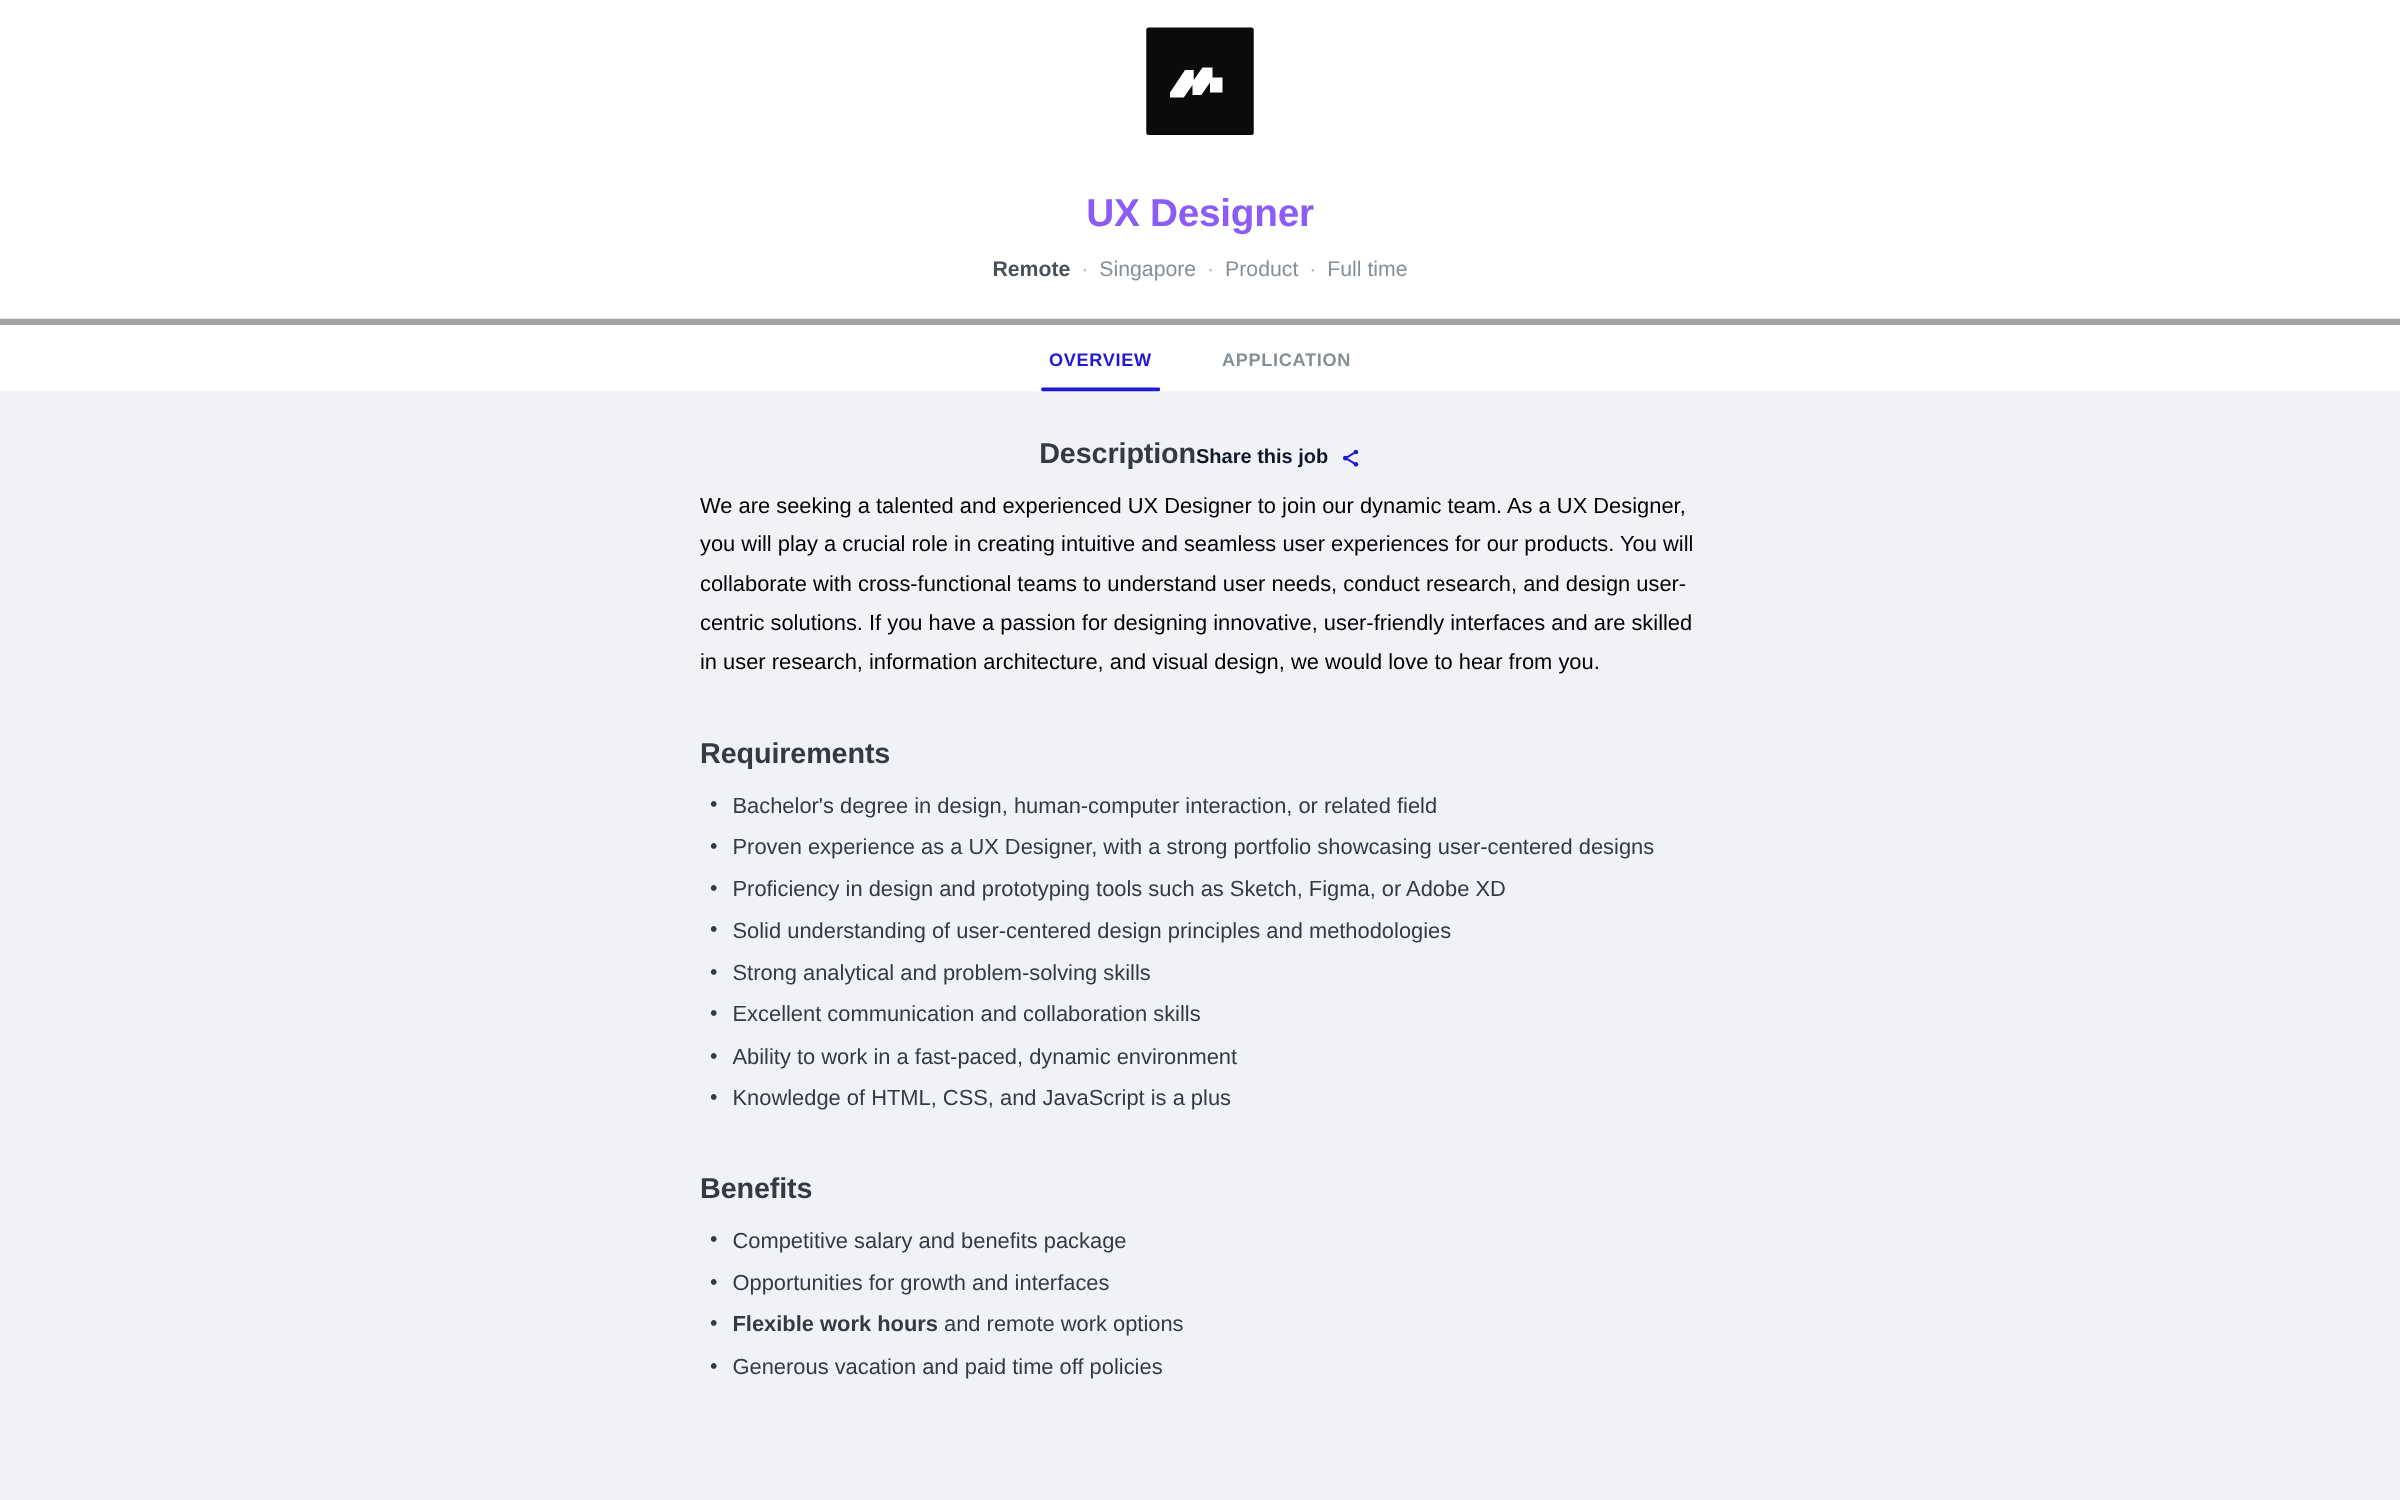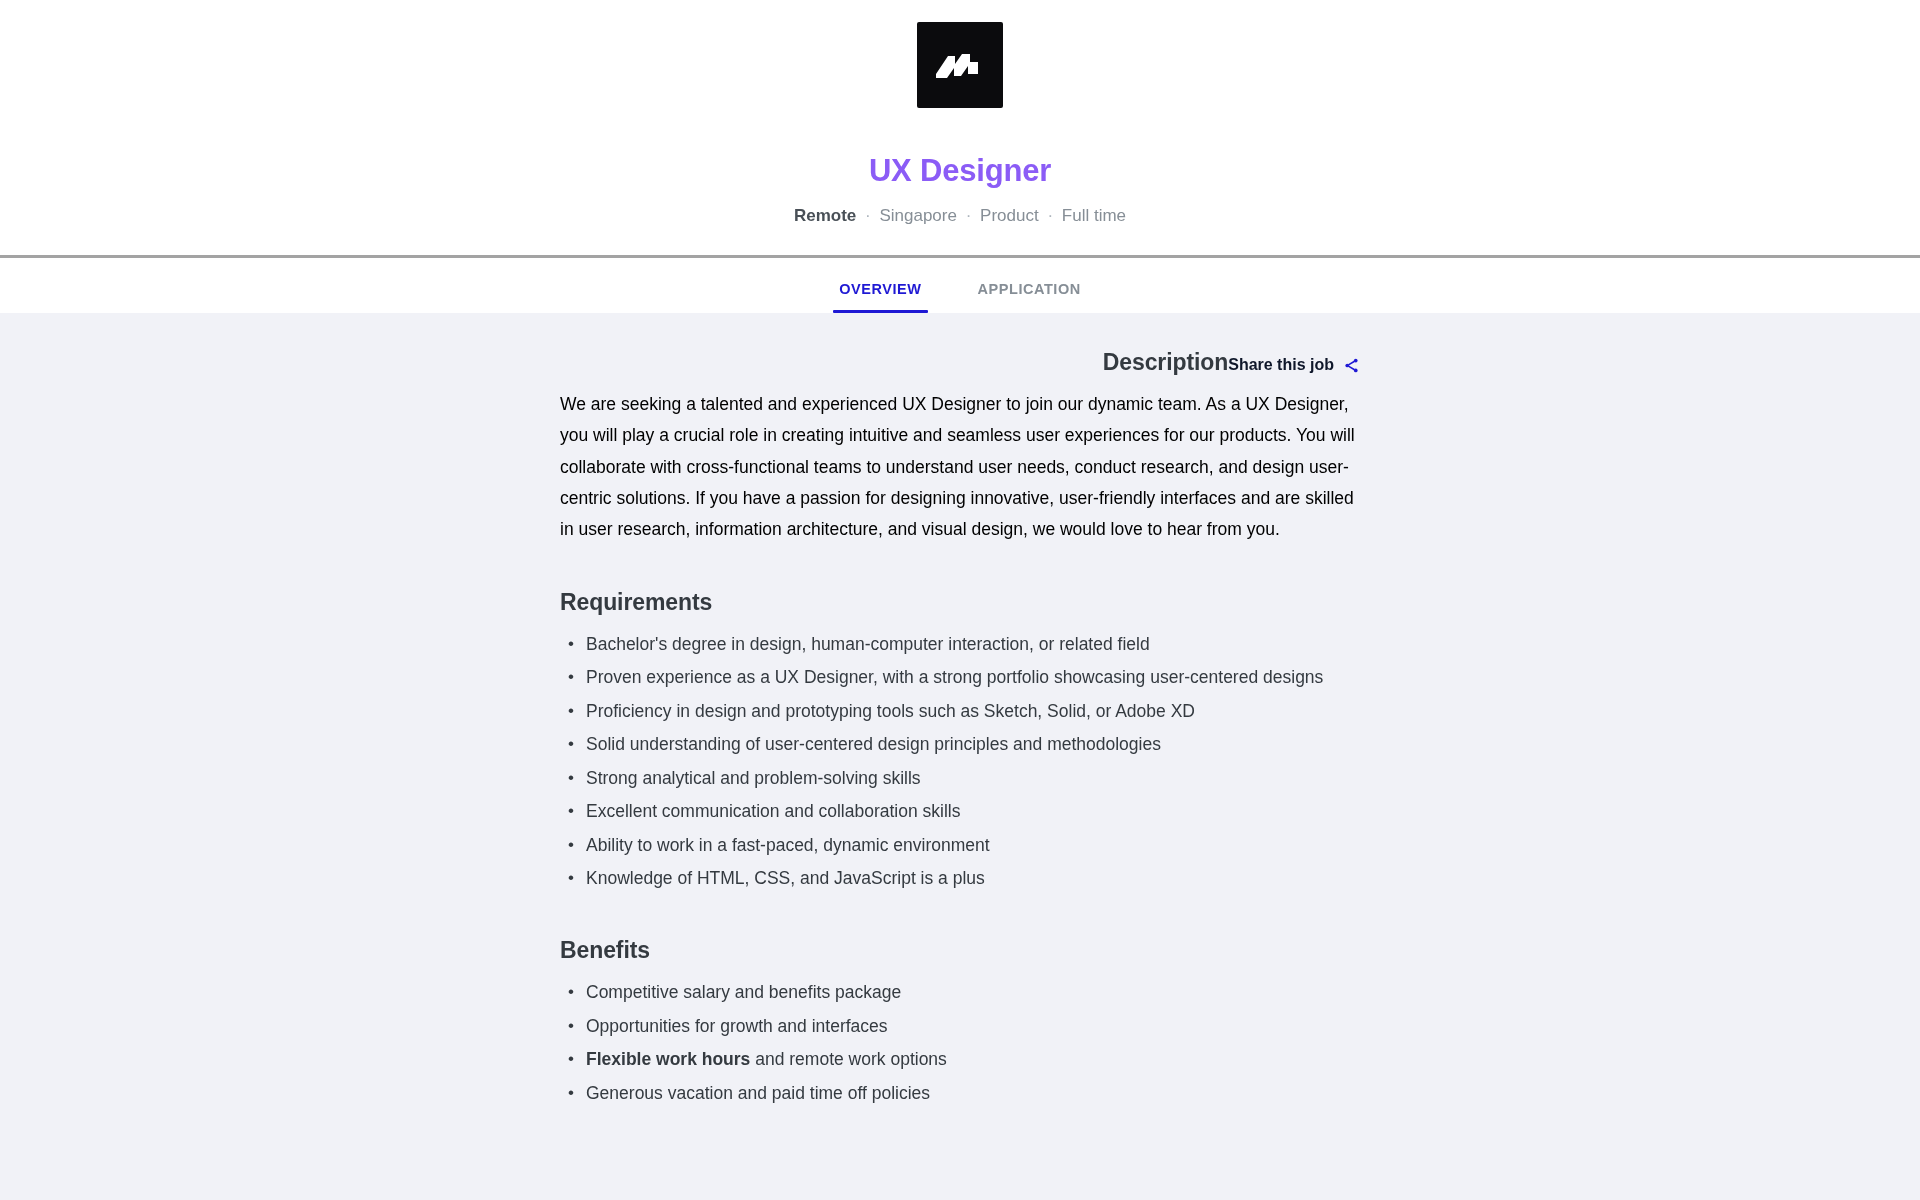--- a/index.html
+++ b/index.html
@@ -60,21 +60,21 @@
     font-weight: 700;
   }
   .job-meta .meta-sep {
     color: #adb5bd;
     padding: 0 4px;
   }
 
   
   .tabbar {
     margin-top: 28px;
-    border-top: 3px solid #a3a3a3;
+    border-top: 5px solid #a3a3a3;
     background: #ffffff;
     display: flex;
     justify-content: center;
     align-items: flex-end;
     height: 58px;
   }
   .tab {
     position: relative;
     font-size: 14.5px;
     font-weight: 700;
@@ -109,21 +109,21 @@
   }
   .content-col {
     width: 800px;
     margin: 0 auto;
     padding: 36px 0 40px 0;
   }
 
   .section-head-row {
     display: flex;
     align-items: baseline;
-    justify-content: flex-end;
+    justify-content: center;
   }
   .section-title {
     font-size: 23px;
     font-weight: 700;
     color: #343a40;
     margin: 0;
     letter-spacing: -0.1px;
   }
   .share-link {
     display: inline-flex;
@@ -220,21 +220,21 @@
         </span>
       </a>
     </div>
     <p class="body-text">We are seeking a talented and experienced UX Designer to join our dynamic team. As a UX Designer, you will play a crucial role in creating intuitive and seamless user experiences for our products. You will collaborate with cross-functional teams to understand user needs, conduct research, and design user-centric solutions. If you have a passion for designing innovative, user-friendly interfaces and are skilled in user research, information architecture, and visual design, we would love to hear from you.</p>
 
     <div class="section-block">
       <h2 class="section-title">Requirements</h2>
       <ul class="bullet-list">
         <li>Bachelor's degree in design, human-computer interaction, or related field</li>
         <li>Proven experience as a UX Designer, with a strong portfolio showcasing user-centered designs</li>
-        <li>Proficiency in design and prototyping tools such as Sketch, Solid, or Adobe XD</li>
+        <li>Proficiency in design and prototyping tools such as Sketch, Figma, or Adobe XD</li>
         <li>Solid understanding of user-centered design principles and methodologies</li>
         <li>Strong analytical and problem-solving skills</li>
         <li>Excellent communication and collaboration skills</li>
         <li>Ability to work in a fast-paced, dynamic environment</li>
         <li>Knowledge of HTML, CSS, and JavaScript is a plus</li>
       </ul>
     </div>
 
     <div class="section-block">
       <h2 class="section-title">Benefits</h2>

